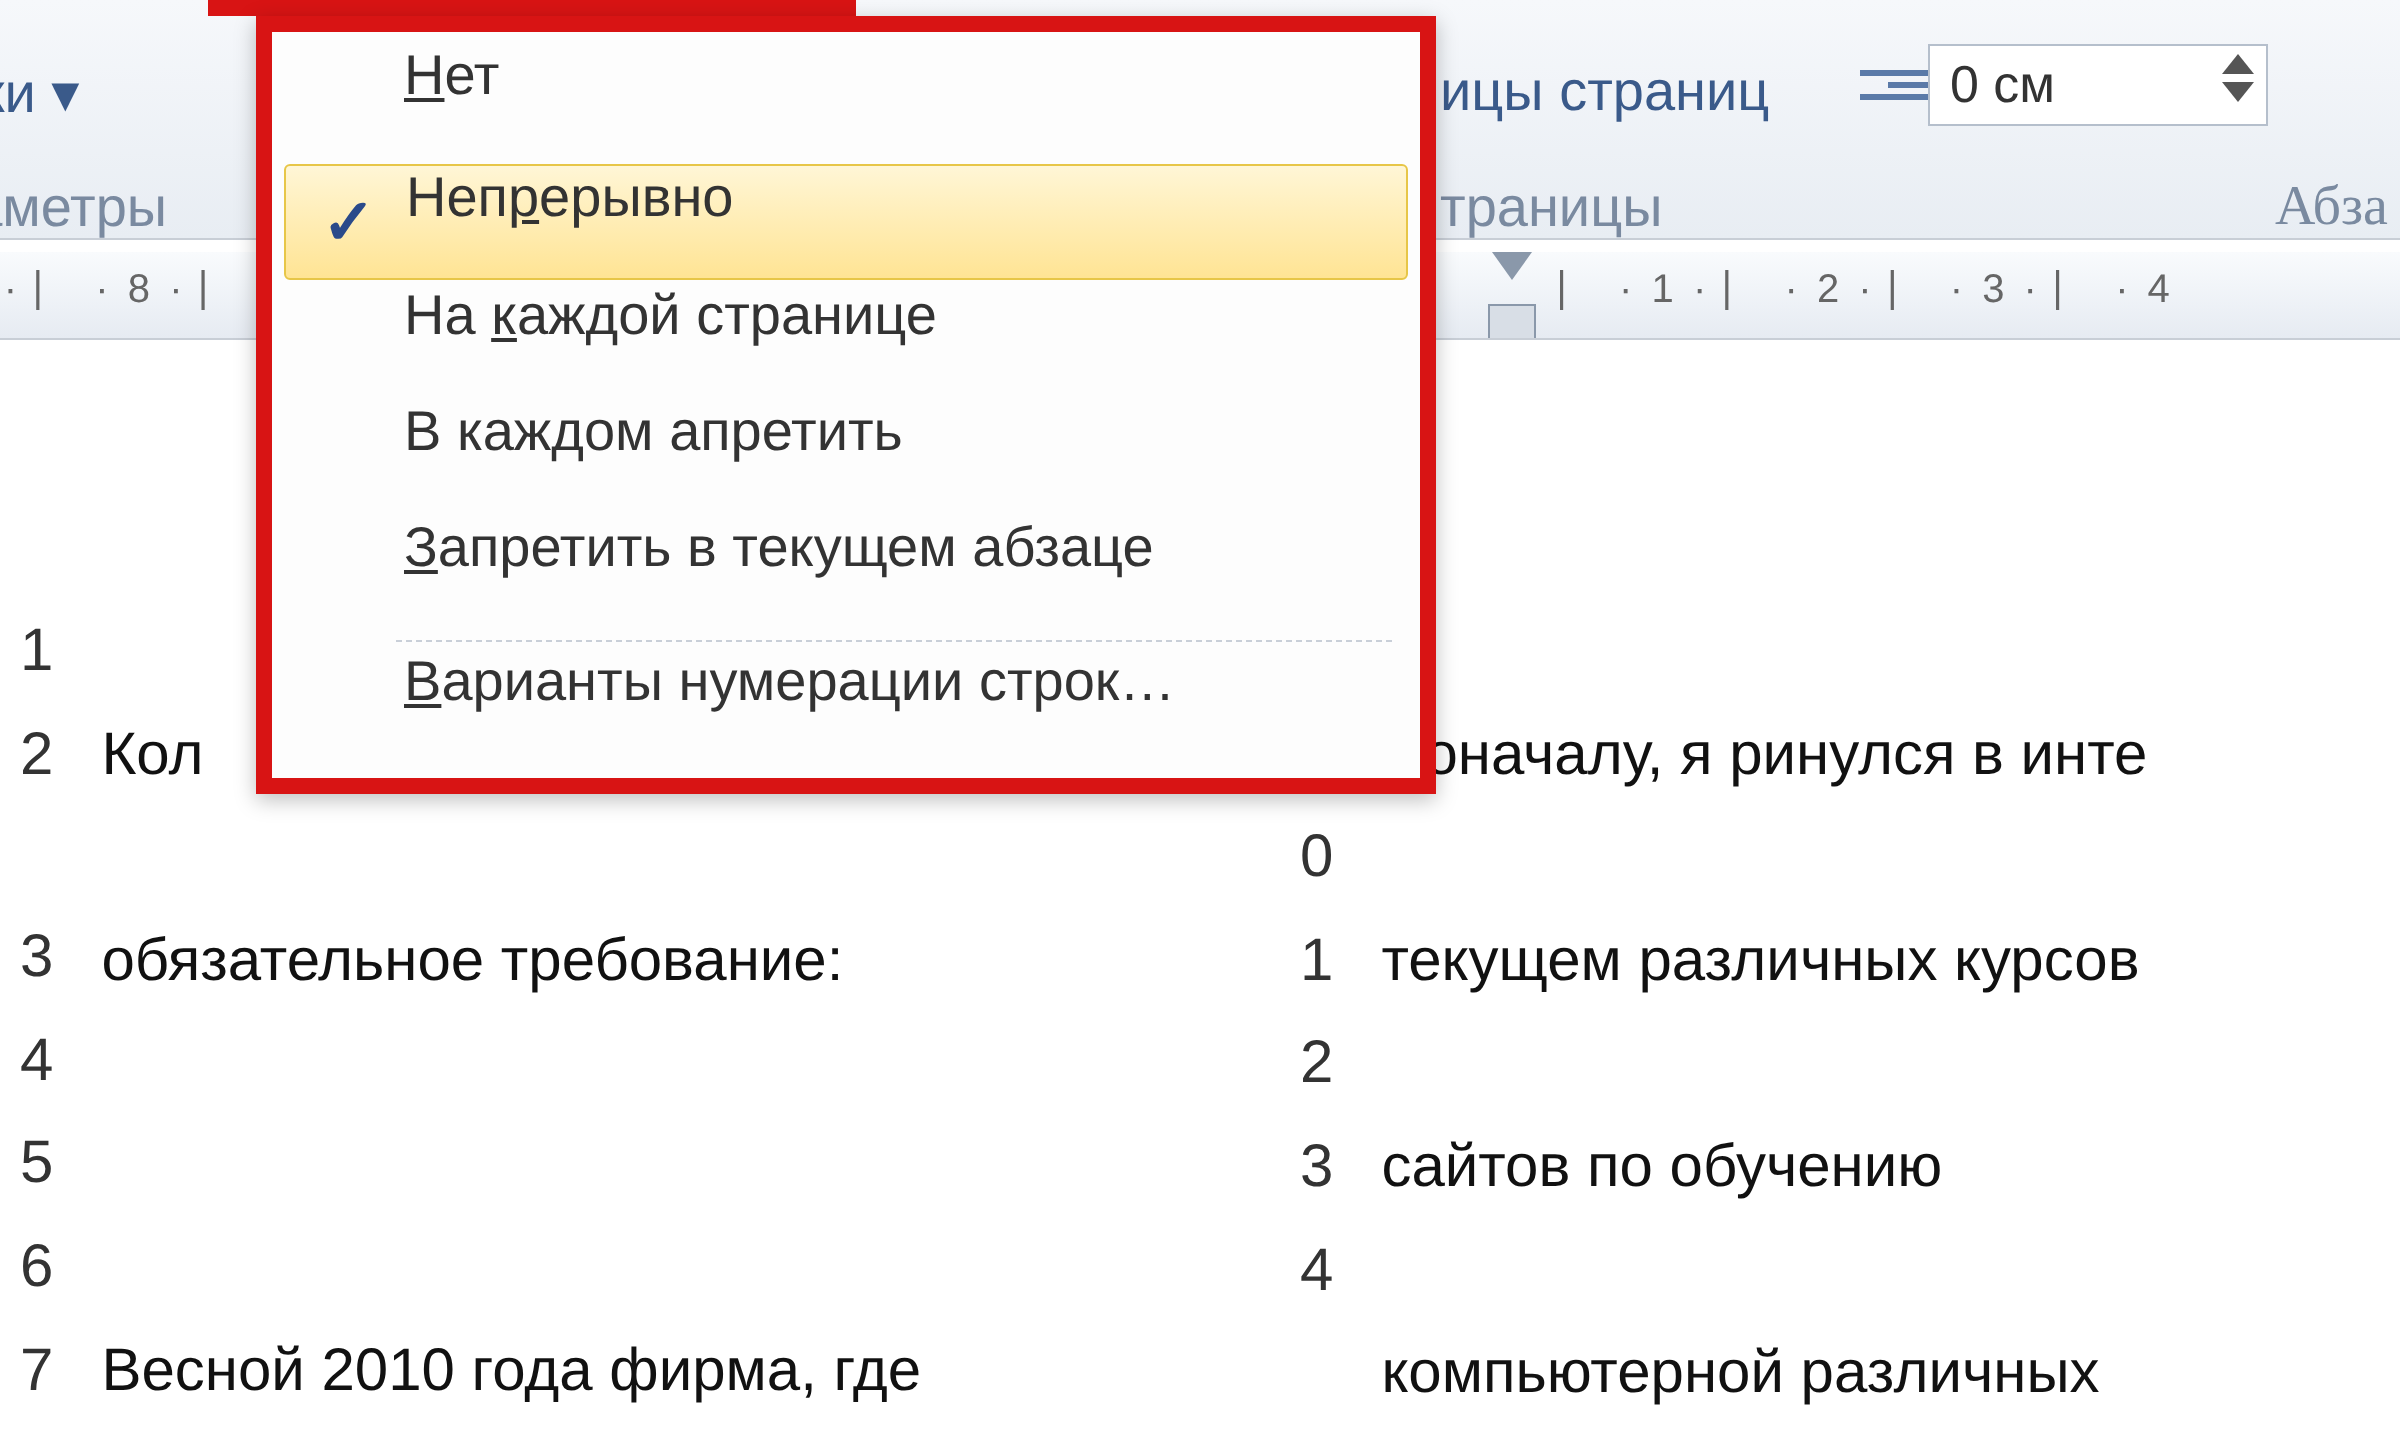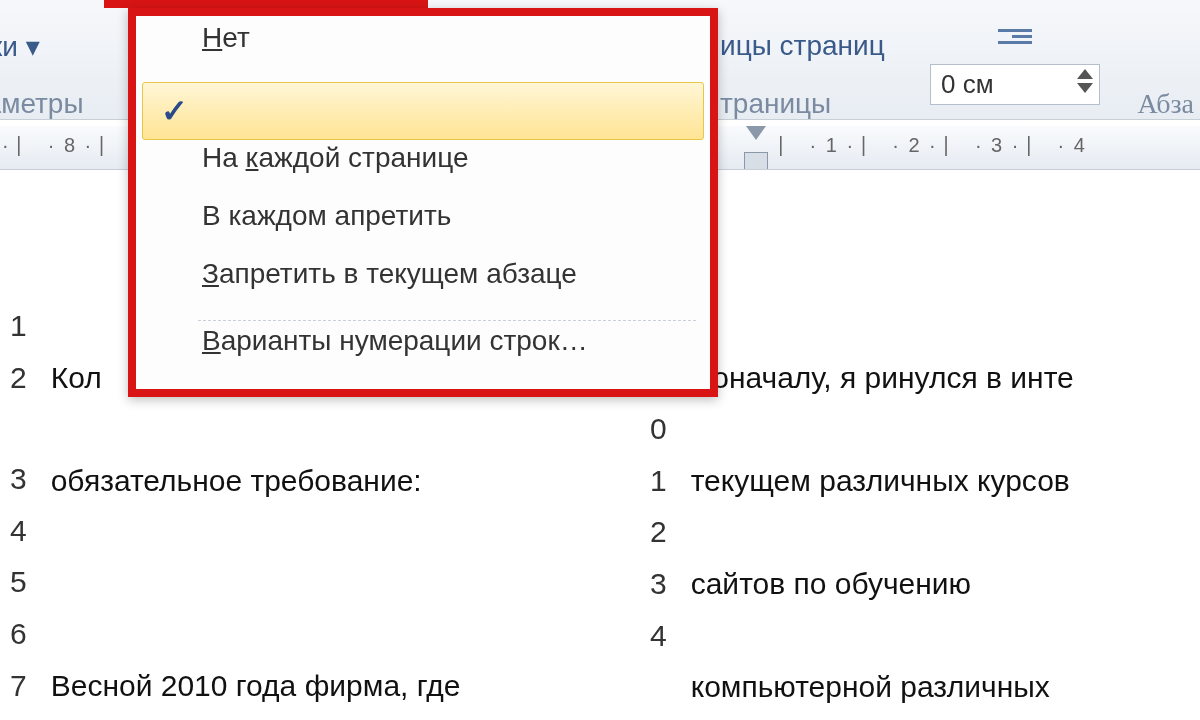--- a/index.html
+++ b/index.html
@@ -40,21 +40,21 @@
     font-size: 28px; color: #7a8aa0;
   }
   .ribbon-text-e {
     position: absolute;
     top: 88px; right: 6px;
     font-size: 28px; color: #7a8aa0; font-family: Liberation Serif, serif;
   }
   .indent-control {
     position: absolute;
     top: 22px; left: 930px;
-    display: flex; align-items: center; gap: 14px; flex-direction: column;
+    display: flex; align-items: center; 
   }
   .indent-icon {
     width: 34px; height: 28px;
     display: flex; flex-direction: column; gap: 3px;
     justify-content: center;
   }
   .indent-icon .ln { height: 3px; background: #5a7aa8; }
   .indent-icon .ln.short { width: 60%; margin-left: 40%; }
   .indent-input {
     border: 1px solid #b5bfcc;
@@ -205,20 +205,21 @@
   <div class="ruler-right">⎸ · 1 · ⎸ · 2 · ⎸ · 3 · ⎸ · 4</div>
 </div>
 
 <div class="red-top"></div>
 <div class="dropdown">
   <div class="menu-item">
     <span><u>Н</u>ет</span>
   </div>
   <div class="menu-item selected">
     <span class="chk">✓</span>
+    <span>Неп<u>р</u>ерывно</span>
   </div>
   <div class="menu-item">
     <span>На <u>к</u>аждой странице</span>
   </div>
   <div class="menu-item">
     <span>В каждом апретить</span>
   </div>
   <div class="menu-item">
     <span><u>З</u>апретить в текущем абзаце</span>
   </div>

